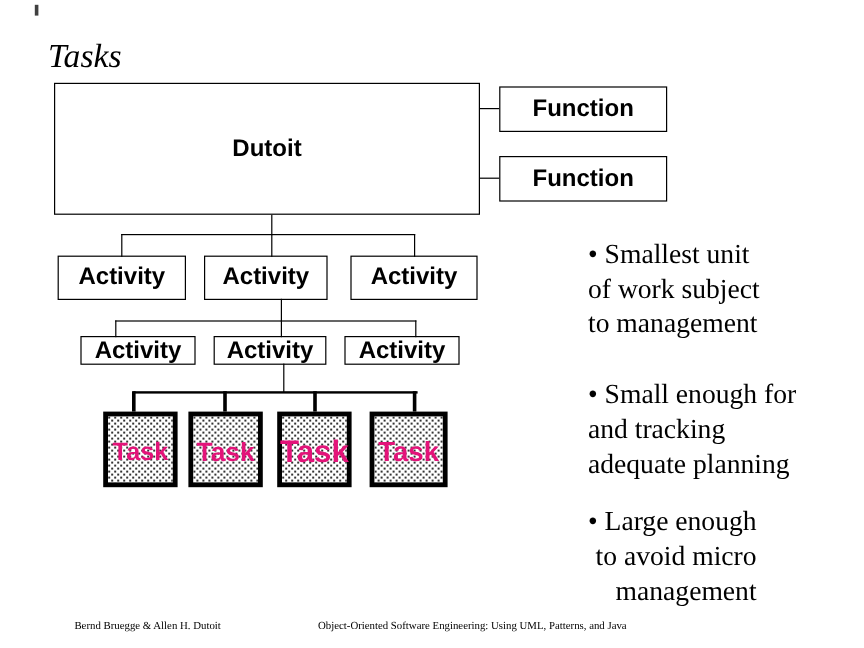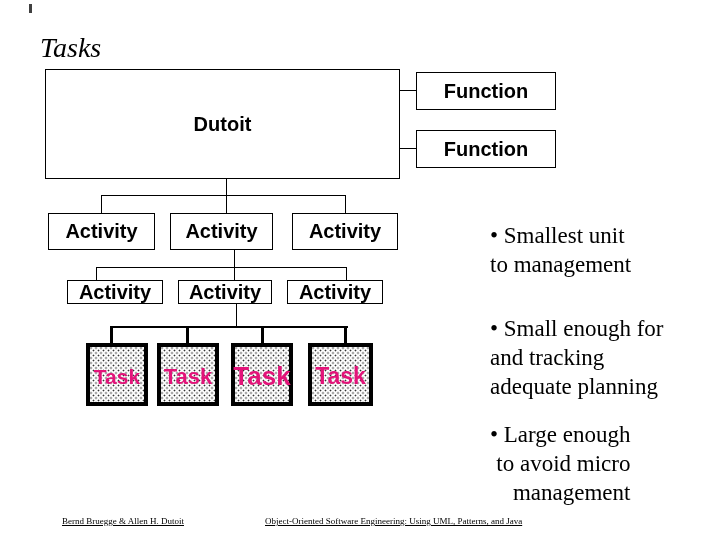--- a/index.html
+++ b/index.html
@@ -65,28 +65,27 @@
   
   .line{position:absolute;background:#000;}
   
   .bullets{position:absolute;left:490px;width:220px;color:#000;}
   .bullet-block{
     position:absolute;left:0;
     font-family:"Liberation Serif",serif;
     font-size:23px;line-height:29px;
     white-space:nowrap;
   }
-  .bb1{top:197px;margin-top:24px;} .bb2{top:314px;} .bb3{top:420px;text-align:right;}
+  .bb1{top:197px;} .bb2{top:314px;} .bb3{top:420px;text-align:right;}
   
   .footer-text{
     position:absolute;top:516px;
     font-family:"Liberation Serif",serif;
     font-size:9px;line-height:11px;color:#000;
     white-space:nowrap;
-    text-decoration:underline;
   }
   .f-authors{left:62px;}
   .f-book{left:265px;}
   .f-page{left:633px;margin-top:28px;}
 </style>
 </head>
 <body>
 
 <div class="slide">
 
@@ -156,20 +155,21 @@
   <div class="line" style="left:236px;top:303px;width:1px;height:24px;"></div>
   <div class="line" style="left:111px;top:326px;width:237px;height:2px;"></div>
   <div class="line" style="left:110px;top:326px;width:3px;height:17px;"></div>
   <div class="line" style="left:186px;top:326px;width:3px;height:17px;"></div>
   <div class="line" style="left:261px;top:326px;width:3px;height:17px;"></div>
   <div class="line" style="left:344px;top:326px;width:3px;height:17px;"></div>
 
   <div class="bullets">
     <div class="bullet-block bb1">
       <div>• Smallest unit</div>
+      <div>of work subject</div>
       <div>to management</div>
     </div>
     <div class="bullet-block bb2">
       <div>• Small enough for</div>
       <div>and tracking</div>
       <div>adequate planning</div>
     </div>
     <div class="bullet-block bb3">
       <div>• Large enough</div>
       <div>to avoid micro</div>

